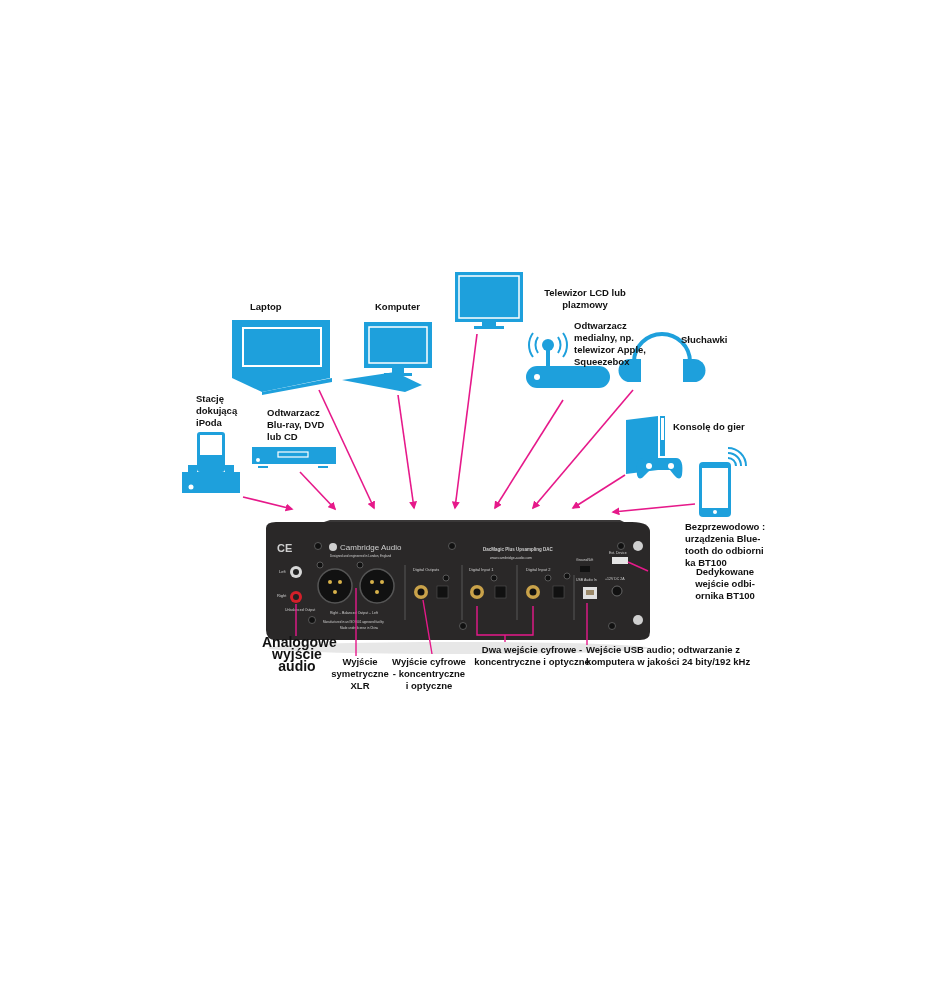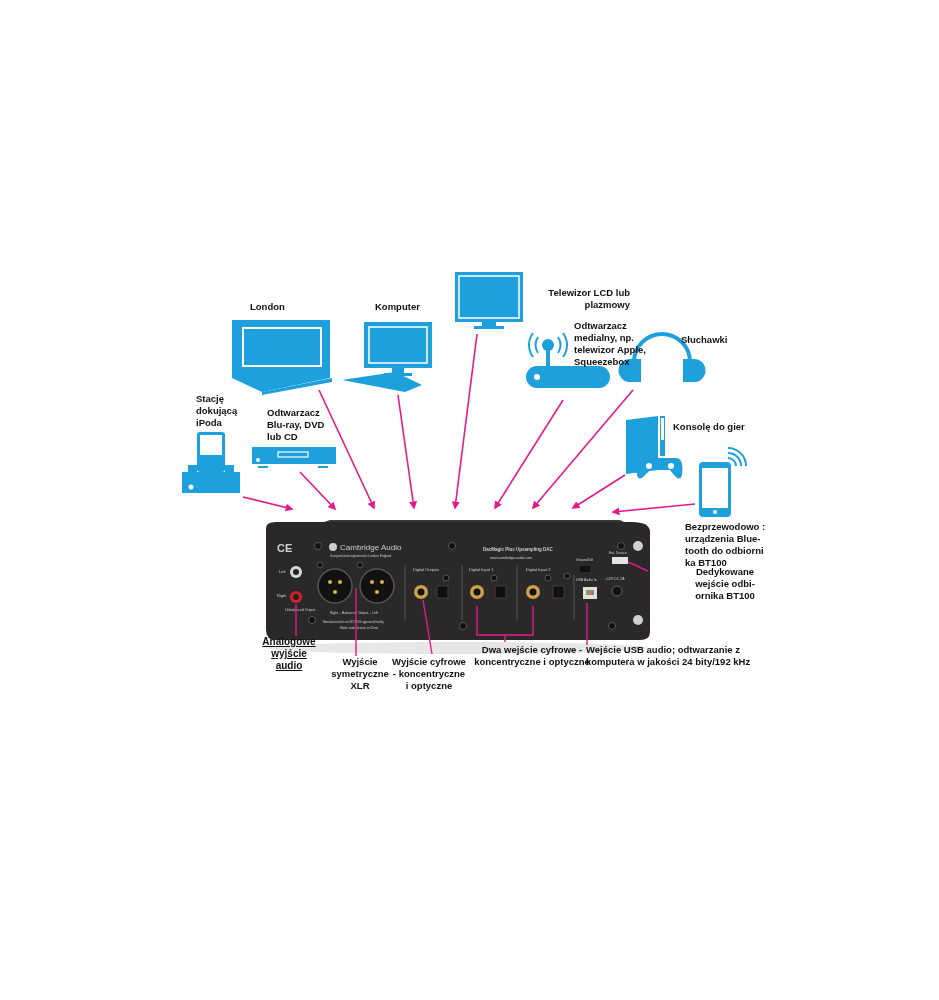--- a/index.html
+++ b/index.html
@@ -203,36 +203,36 @@
     <line x1="628" y1="562" x2="648" y2="571"></line>
   </g>
 </svg>
 
 <div class="lbl" style="left:196px;top:393px;">Stację
 dokującą
 iPoda</div>
 <div class="lbl" style="left:267px;top:407px;">Odtwarzacz
 Blu-ray, DVD
 lub CD</div>
-<div class="lbl" style="left:250px;top:301px;">London</div>
+<div class="lbl" style="left:250px;top:301px;">Laptop</div>
 <div class="lbl" style="left:375px;top:301px;">Komputer</div>
-<div class="lbl c" style="left:540px;top:287px;width:90px;text-align:right;">Telewizor LCD lub
+<div class="lbl c" style="left:540px;top:287px;width:90px;">Telewizor LCD lub
 plazmowy</div>
 <div class="lbl" style="left:574px;top:320px;">Odtwarzacz
 medialny, np.
 telewizor Apple,
 Squeezebox</div>
 <div class="lbl" style="left:681px;top:334px;">Słuchawki</div>
 <div class="lbl" style="left:673px;top:421px;">Konsolę do gier</div>
 <div class="lbl" style="left:685px;top:521px;">Bezprzewodowo :
 urządzenia Blue-
 tooth do odbiorni
 ka BT100</div>
 
-<div class="lbl c" style="left:254px;top:636px;width:70px;font-size:10px;text-decoration:underline;">Analogowe
+<div class="lbl c" style="left:262px;top:636px;width:70px;font-size:14px;">Analogowe
 wyjście
 audio</div>
 <div class="lbl c" style="left:325px;top:656px;width:70px;">Wyjście
 symetryczne
 XLR</div>
 <div class="lbl c" style="left:389px;top:656px;width:80px;">Wyjście cyfrowe
 - koncentryczne
 i optyczne</div>
 <div class="lbl c" style="left:472px;top:644px;width:120px;">Dwa wejście cyfrowe -
 koncentryczne i optyczne</div>

